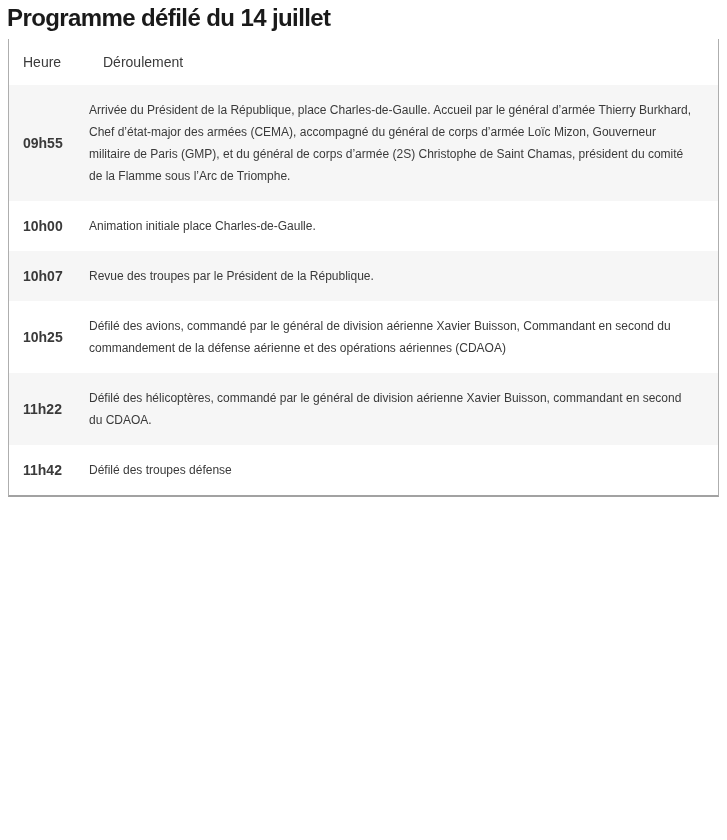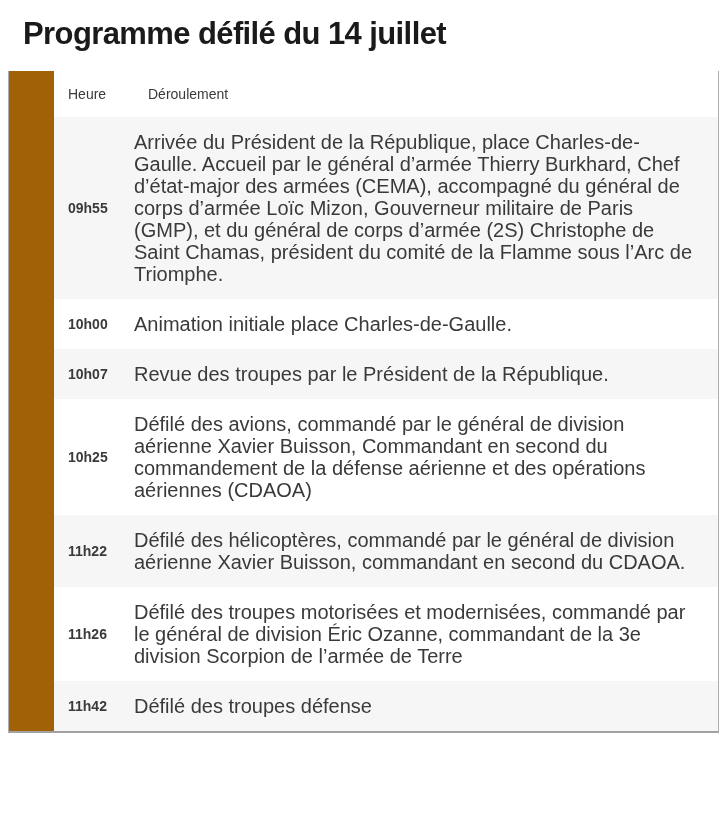--- a/index.html
+++ b/index.html
@@ -8,56 +8,55 @@
     background: #ffffff;
   }
   body {
     width: 727px;
     min-height: 840px;
     font-family: "Liberation Sans", sans-serif;
     color: #3a3a3a;
     -webkit-font-smoothing: antialiased;
   }
   .page-title {
-    margin: 16px;
+    margin: 0;
     padding: 3px 0 7px 7px;
-    font-size: 31px;
+    font-size: 24px;
     line-height: 29px;
     font-weight: 700;
     letter-spacing: -0.6px;
     color: #1a1a1a;
   }
   .table-wrap {
     margin: 0 8px 0 8px;
     border-left: 1px solid #aeaeae;
     border-right: 1px solid #aeaeae;
     border-bottom: 2px solid #a2a2a2;
     background: #a16207;
-    padding-left: 45px;
   }
   table.schedule {
     width: 100%;
     border-collapse: collapse;
     table-layout: fixed;
   }
   thead th {
     text-align: left;
     font-weight: 400;
     font-size: 14px;
     line-height: 16px;
     color: #3a3a3a;
     padding: 15px 0 15px 14px;
     background: #ffffff;
   }
   th.col-time { width: 66px; }
   tbody tr { background: #ffffff; }
   tbody tr:nth-child(odd) { background: #f6f6f6; }
   td {
     vertical-align: middle;
-    font-size: 20px;
+    font-size: 12px;
     line-height: 22px;
     color: #3a3a3a;
   }
   td.time-cell {
     padding: 14px 0 14px 14px;
     font-size: 14px;
     white-space: nowrap;
     font-weight: bold;
   }
   td.desc-cell {
@@ -92,22 +91,18 @@
       </tr>
       <tr>
         <td class="time-cell">10h25</td>
         <td class="desc-cell">Défilé des avions, commandé par le général de division aérienne Xavier Buisson, Commandant en second du commandement de la défense aérienne et des opérations aériennes (CDAOA)</td>
       </tr>
       <tr>
         <td class="time-cell">11h22</td>
         <td class="desc-cell">Défilé des hélicoptères, commandé par le général de division aérienne Xavier Buisson, commandant en second du CDAOA.</td>
       </tr>
       <tr>
-        <td class="time-cell">11h26</td>
-        <td class="desc-cell">Défilé des troupes motorisées et modernisées, commandé par le général de division Éric Ozanne, commandant de la 3e division Scorpion de l’armée de Terre</td>
-      </tr>
-      <tr>
         <td class="time-cell">11h42</td>
         <td class="desc-cell">Défilé des troupes défense</td>
       </tr>
     </tbody>
   </table>
 </div>
 
 </body></html>

